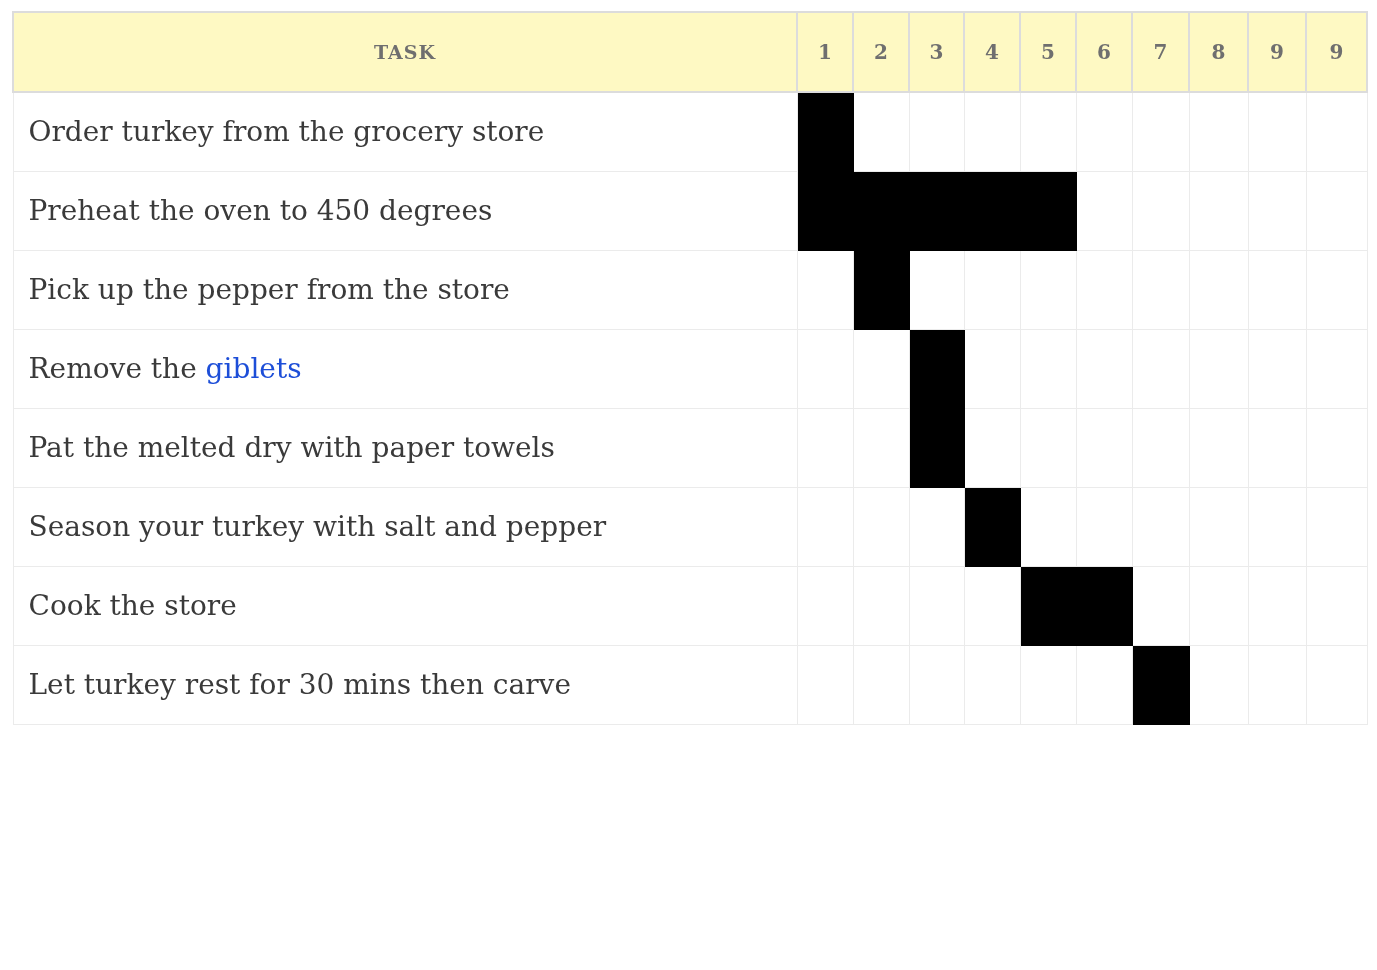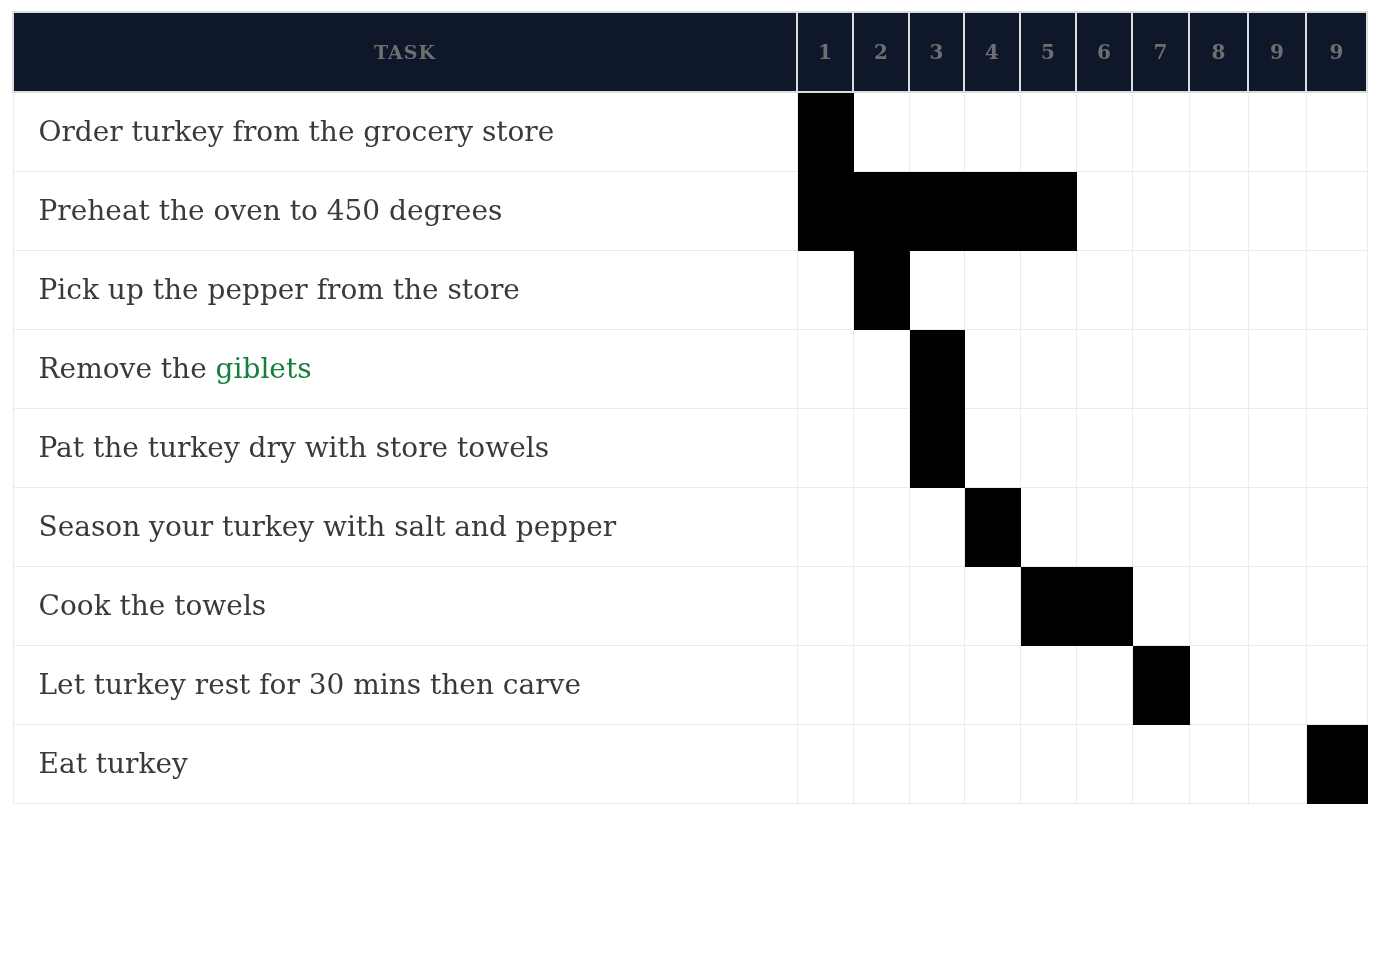--- a/index.html
+++ b/index.html
@@ -6,32 +6,32 @@
   body { width: 1377px; height: 970px; position: relative; overflow: hidden; }
   .gantt {
     position: absolute; left: 12px; top: 11px;
     border-collapse: collapse; table-layout: fixed;
     font-family: "DejaVu Serif", "Liberation Serif", serif;
   }
   .gantt th, .gantt td {
     border: 1.5px solid #ebebeb; padding: 0; box-sizing: border-box;
   }
   .gantt thead th {
-    background: #0f172a; height: 80px; color: #6f6f6f;
+    background: #fef9c3; height: 80px; color: #6f6f6f;
     font-weight: bold; font-size: 20px; text-align: center;
     border-color: #dcdcdc; border-width: 2px;
   }
   .gantt thead th.task-head { font-size: 19px; letter-spacing: 1px; }
   .gantt tbody td { height: 79px; }
   .gantt tbody td.task-cell {
-    color: #3a3a3a; font-size: 28px; padding-left: 25px;
+    color: #3a3a3a; font-size: 28px; padding-left: 15px;
     white-space: nowrap;
   }
   .gantt tbody td.day-cell.on { background: #000000; border-color: #000000; }
-  .link { color: #15803d; }
+  .link { color: #1d4ed8; }
   col.task-col { width: 784px; }
 </style>
 </head>
 <body>
 
 <table class="gantt">
   <colgroup>
     <col class="task-col">
     <col style="width:56px">
       <col style="width:56px">
@@ -106,21 +106,21 @@
         <td class="day-cell on"></td>
         <td class="day-cell"></td>
         <td class="day-cell"></td>
         <td class="day-cell"></td>
         <td class="day-cell"></td>
         <td class="day-cell"></td>
         <td class="day-cell"></td>
         <td class="day-cell"></td>
       </tr>
       <tr>
-        <td class="task-cell">Pat the turkey dry with store towels</td>
+        <td class="task-cell">Pat the melted dry with paper towels</td>
         <td class="day-cell"></td>
         <td class="day-cell"></td>
         <td class="day-cell on"></td>
         <td class="day-cell"></td>
         <td class="day-cell"></td>
         <td class="day-cell"></td>
         <td class="day-cell"></td>
         <td class="day-cell"></td>
         <td class="day-cell"></td>
         <td class="day-cell"></td>
@@ -132,21 +132,21 @@
         <td class="day-cell"></td>
         <td class="day-cell on"></td>
         <td class="day-cell"></td>
         <td class="day-cell"></td>
         <td class="day-cell"></td>
         <td class="day-cell"></td>
         <td class="day-cell"></td>
         <td class="day-cell"></td>
       </tr>
       <tr>
-        <td class="task-cell">Cook the towels</td>
+        <td class="task-cell">Cook the store</td>
         <td class="day-cell"></td>
         <td class="day-cell"></td>
         <td class="day-cell"></td>
         <td class="day-cell"></td>
         <td class="day-cell on"></td>
         <td class="day-cell on"></td>
         <td class="day-cell"></td>
         <td class="day-cell"></td>
         <td class="day-cell"></td>
         <td class="day-cell"></td>
@@ -157,27 +157,14 @@
         <td class="day-cell"></td>
         <td class="day-cell"></td>
         <td class="day-cell"></td>
         <td class="day-cell"></td>
         <td class="day-cell"></td>
         <td class="day-cell on"></td>
         <td class="day-cell"></td>
         <td class="day-cell"></td>
         <td class="day-cell"></td>
       </tr>
-      <tr>
-        <td class="task-cell">Eat turkey</td>
-        <td class="day-cell"></td>
-        <td class="day-cell"></td>
-        <td class="day-cell"></td>
-        <td class="day-cell"></td>
-        <td class="day-cell"></td>
-        <td class="day-cell"></td>
-        <td class="day-cell"></td>
-        <td class="day-cell"></td>
-        <td class="day-cell"></td>
-        <td class="day-cell on"></td>
-      </tr>
     </tbody>
 </table>
 
 </body></html>

